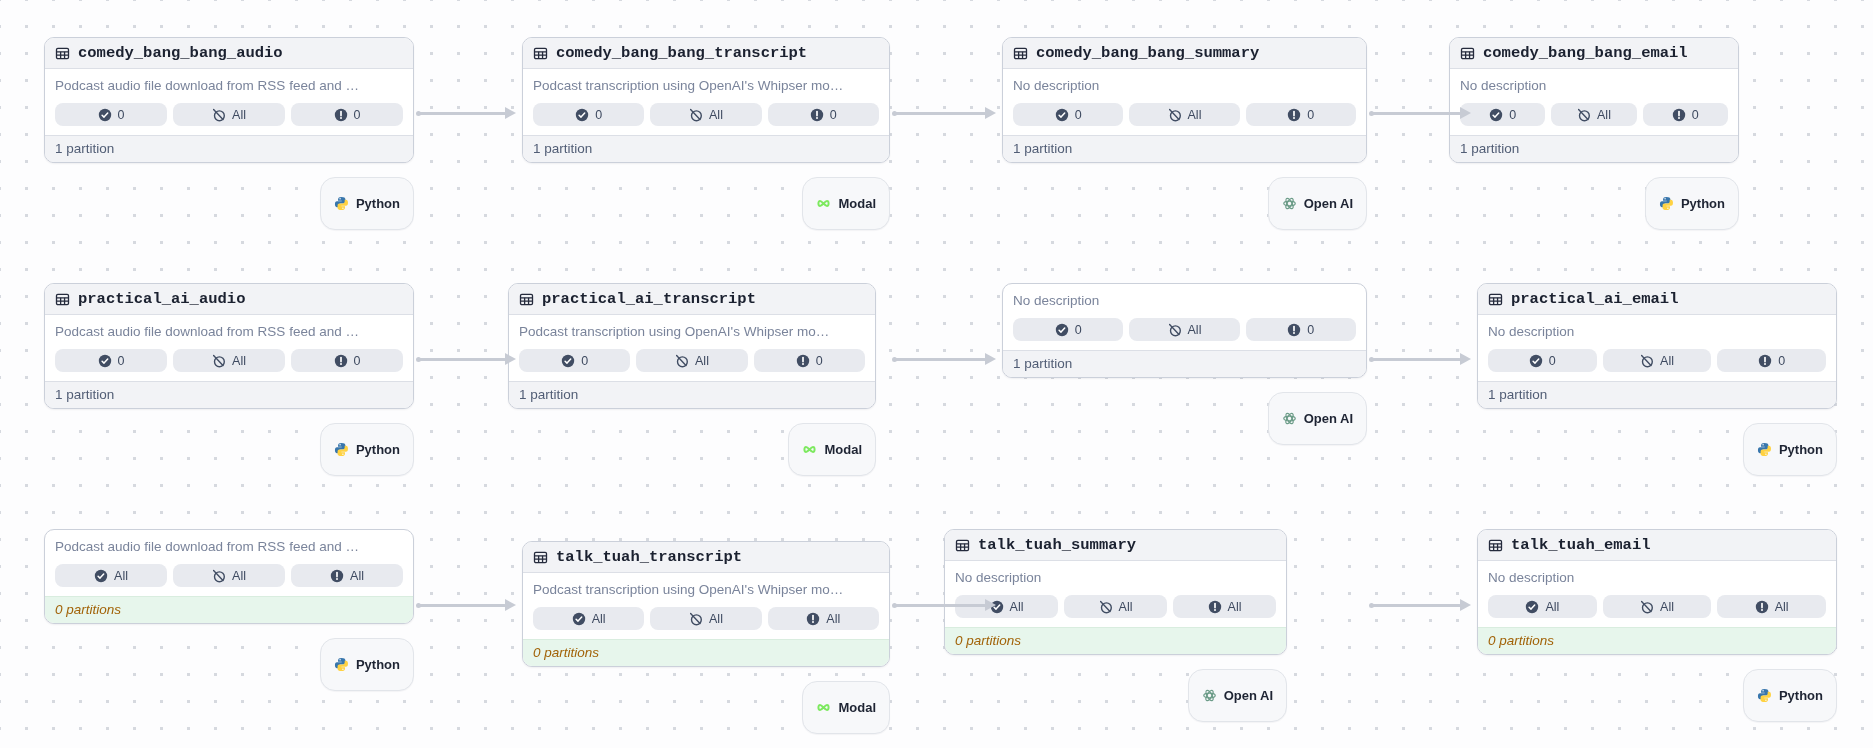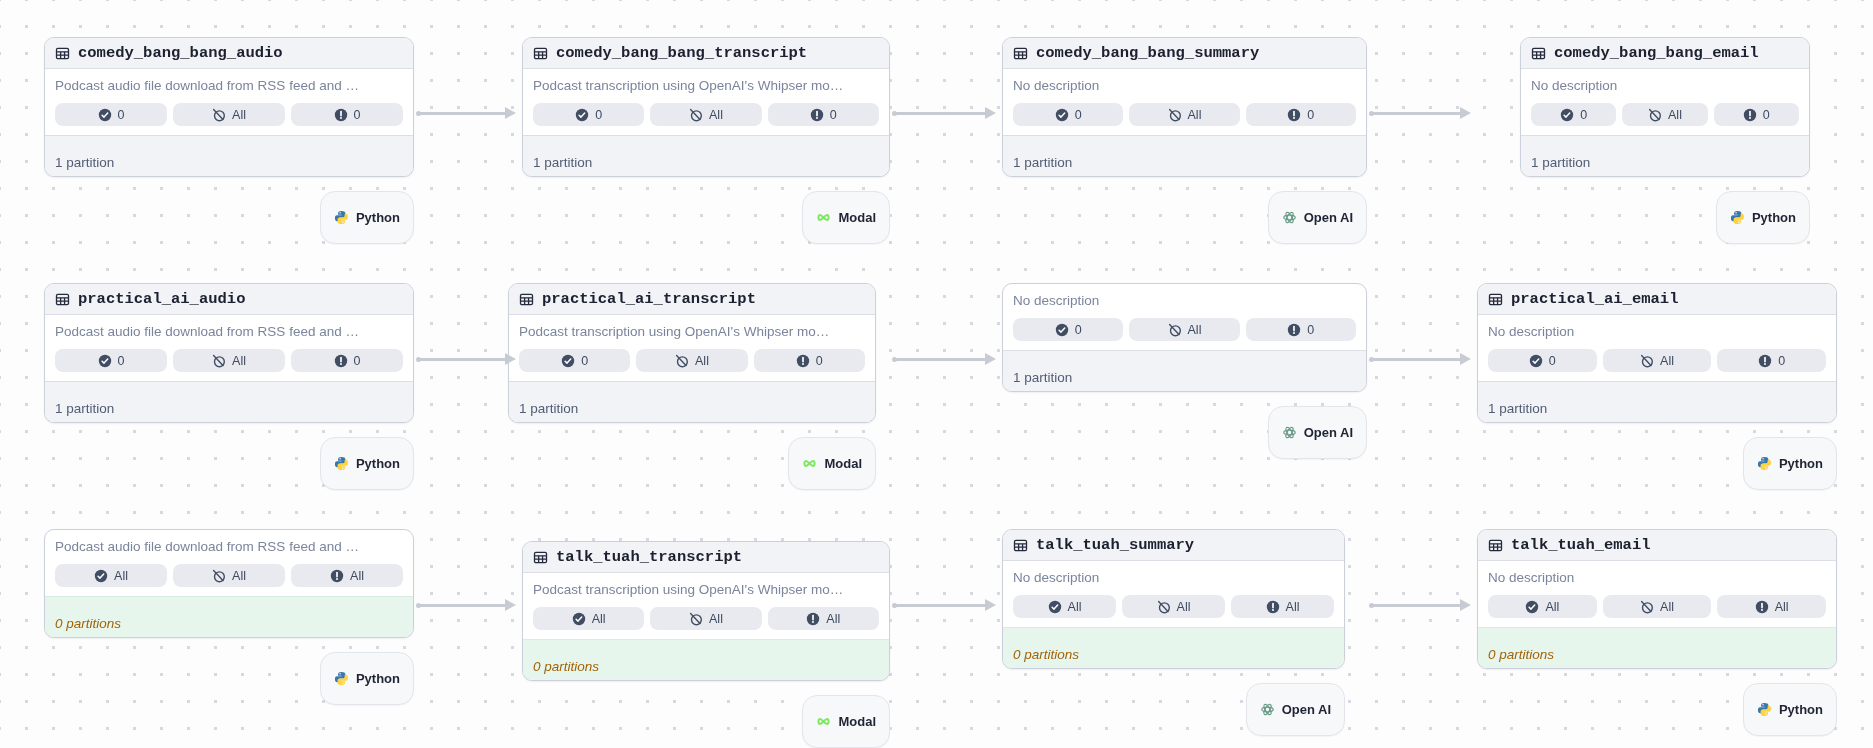--- a/index.html
+++ b/index.html
@@ -44,21 +44,21 @@
     flex:1;height:23px;
     display:flex;align-items:center;justify-content:center;gap:6px;
     background:#E8EAEF;border-radius:8px;
     font-size:12.5px;color:#3E4A60;font-weight:500;
     cursor:pointer;
   }
   .badge svg{display:block;}
   .ftr{
     background:#F2F3F6;
     border-top:1px solid #DCDFE6;
-    padding:19px 10px 6px 10px;
+    padding:5px 10px 6px 10px;
     font-size:13.5px;color:#515D75;
   }
   .card.ok .ftr{
     background:#E7F6EC;
     border-top:1px solid #D9EDDF;
     color:#a16207;
     font-style:italic;
   }
   .tagrow{display:flex;justify-content:flex-end;margin-top:14px;}
   .tag{
@@ -268,21 +268,21 @@
               <ellipse cx="8" cy="8" rx="6.1" ry="2.5"></ellipse>
               <ellipse cx="8" cy="8" rx="6.1" ry="2.5" transform="rotate(60 8 8)"></ellipse>
               <ellipse cx="8" cy="8" rx="6.1" ry="2.5" transform="rotate(120 8 8)"></ellipse>
             </svg>
           </span>
           <span>Open AI</span>
         </div>
       </div>
   </div>
 
-  <div class="node" style="left:1520px;top:37px;width:290px">
+  <div class="node" style="left:1449px;top:37px;width:290px">
     <div class="card">
       <div class="hdr">
           <span class="ic" style="display: flex;">
             <svg width="15" height="15" viewBox="0 0 16 16" fill="none" stroke="#252B3D" stroke-width="1.4">
               <rect x="1.6" y="2.6" width="12.8" height="10.8" rx="1.4"></rect>
               <line x1="1.6" y1="6.2" x2="14.4" y2="6.2"></line>
               <line x1="1.6" y1="9.8" x2="14.4" y2="9.8"></line>
               <line x1="6" y1="6.2" x2="6" y2="13.4"></line>
               <line x1="10.2" y1="6.2" x2="10.2" y2="13.4"></line>
             </svg>
@@ -677,21 +677,21 @@
           <span style="display: flex;">
             <svg width="15" height="15" viewBox="0 0 16 16" fill="none" stroke="#7DE95F" stroke-width="2.1">
               <path d="M4.3 5.4C2 5.4 2 10.6 4.3 10.6 6.6 10.6 9.4 5.4 11.7 5.4c2.3 0 2.3 5.2 0 5.2C9.4 10.6 6.6 5.4 4.3 5.4z"></path>
             </svg>
           </span>
           <span>Modal</span>
         </div>
       </div>
   </div>
 
-  <div class="node" style="left:1002px;top:529px;width:343px">
+  <div class="node" style="left:944px;top:529px;width:343px">
     <div class="card ok">
       <div class="hdr">
           <span class="ic" style="display: flex;">
             <svg width="15" height="15" viewBox="0 0 16 16" fill="none" stroke="#252B3D" stroke-width="1.4">
               <rect x="1.6" y="2.6" width="12.8" height="10.8" rx="1.4"></rect>
               <line x1="1.6" y1="6.2" x2="14.4" y2="6.2"></line>
               <line x1="1.6" y1="9.8" x2="14.4" y2="9.8"></line>
               <line x1="6" y1="6.2" x2="6" y2="13.4"></line>
               <line x1="10.2" y1="6.2" x2="10.2" y2="13.4"></line>
             </svg>

